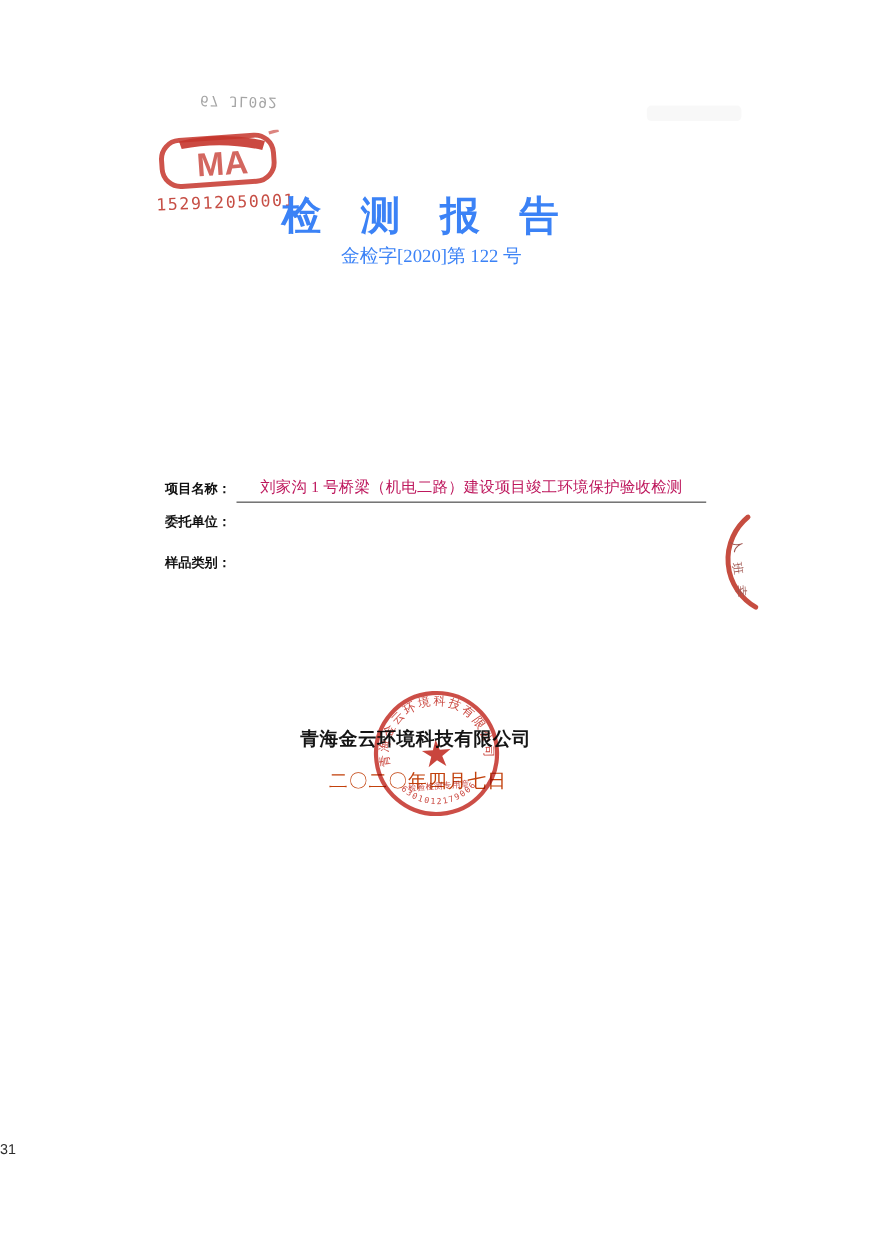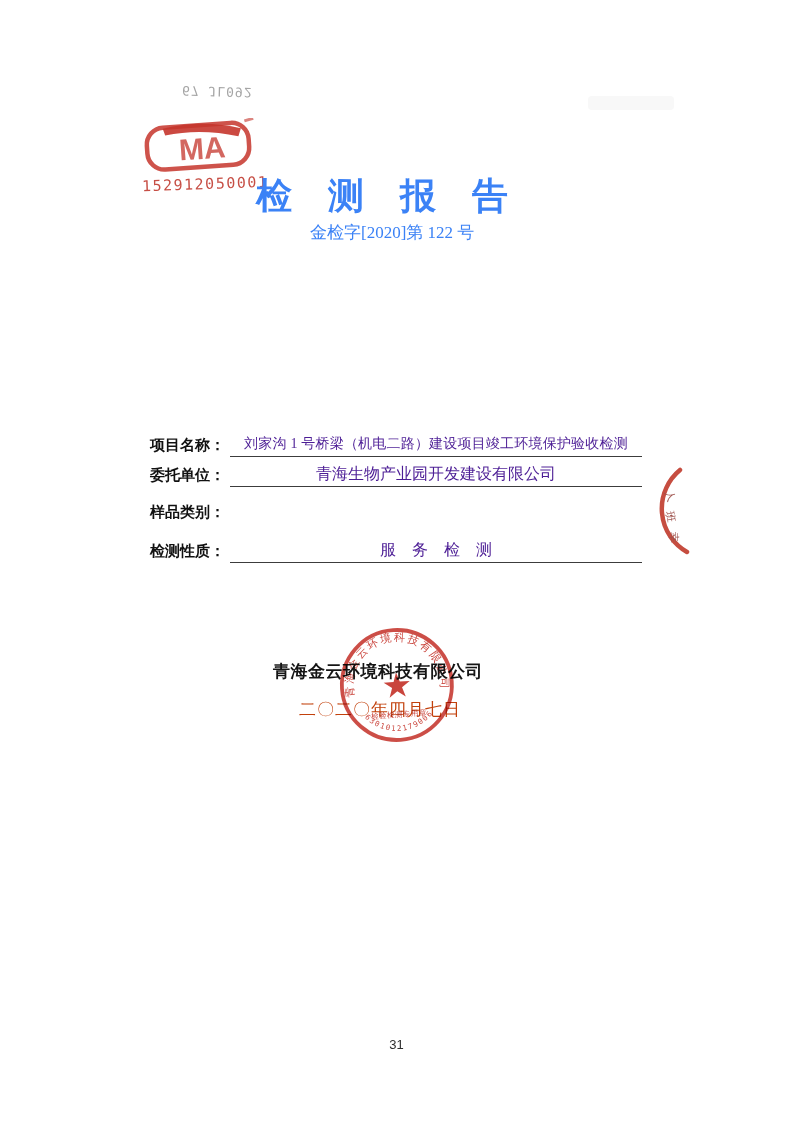--- a/index.html
+++ b/index.html
@@ -44,28 +44,28 @@
     font-size:17px;color:#3b82f6;
     white-space:nowrap;
   }
 
   .fields{position:absolute;left:150px;top:430px;width:492px;}
   .field-row{display:flex;align-items:flex-end;height:27px;}
   .field-row + .field-row{margin-top:3px;}
   .field-row.r3{margin-top:10px;}
   .field-row.r4{margin-top:12px;}
   .field-label{
-    font-family:Liberation Sans, sans-serif;
-    font-weight:bold;font-size:15px;color:#111;
+    font-family:Liberation Serif, serif;
+    font-weight:bold;font-size:12px;color:#111;
     white-space:nowrap;flex:0 0 auto;margin-right:5px;line-height:25px;
   }
   .field-value{
     flex:1 1 auto;text-align:center;
     border-bottom:1.6px solid #3c3c3c;
-    font-size:16px;color:#4c1d95;line-height:24px;
+    font-size:16px;color:#be185d;line-height:24px;
     white-space:nowrap;
   }
   .field-value.long{font-size:14px;letter-spacing:.2px;}
 
   .sig-company{
     position:absolute;left:0;top:660px;width:756px;text-align:center;
     font-size:17px;font-weight:bold;color:#151515;letter-spacing:.5px;
   }
   .sig-date{
     position:absolute;left:0;top:698px;width:760px;text-align:center;
@@ -76,21 +76,21 @@
     position:absolute;left:324px;top:612px;
     mix-blend-mode:multiply;opacity:.92;
     transform:rotate(-4deg);
   }
   .edge-seal{
     position:absolute;left:645px;top:440px;
     mix-blend-mode:multiply;opacity:.9;
   }
 
   .page-number{
-    position:absolute;left:0;top:1037px;width:793px;text-align:center;
+    position:absolute;left:0;top:1037px;width:793px;text-align:left;
     font-family:"Liberation Sans", sans-serif;
     font-size:13px;color:#2e2e2e;
   }
 </style>
 </head>
 <body>
 
 <div class="page">
 
   <div class="smudge" style="left:588px;top:96px;width:86px;height:14px;"></div>
@@ -112,28 +112,23 @@
   <div class="report-title">检　测　报　告</div>
   <div class="doc-number">金检字[2020]第 122 号</div>
 
   <div class="fields">
     <div class="field-row">
       <span class="field-label">项目名称：</span>
       <span class="field-value long">刘家沟 1 号桥梁（机电二路）建设项目竣工环境保护验收检测</span>
     </div>
     <div class="field-row">
       <span class="field-label">委托单位：</span>
-      <span class="field-value">青海生物产业园开发建设有限公司</span>
     </div>
     <div class="field-row r3">
       <span class="field-label">样品类别：</span>
-    </div>
-    <div class="field-row r4">
-      <span class="field-label">检测性质：</span>
-      <span class="field-value">服　务　检　测</span>
     </div>
   </div>
 
   <div class="sig-company">青海金云环境科技有限公司</div>
   <div class="sig-date">二〇二〇年四月七日</div>
 
   <div class="company-seal">
     <svg width="146" height="146" viewBox="0 0 146 146">
       <circle cx="73" cy="73" r="55" fill="none" stroke="#c5352c" stroke-width="3.8" opacity="0.95"></circle>
       <defs>

